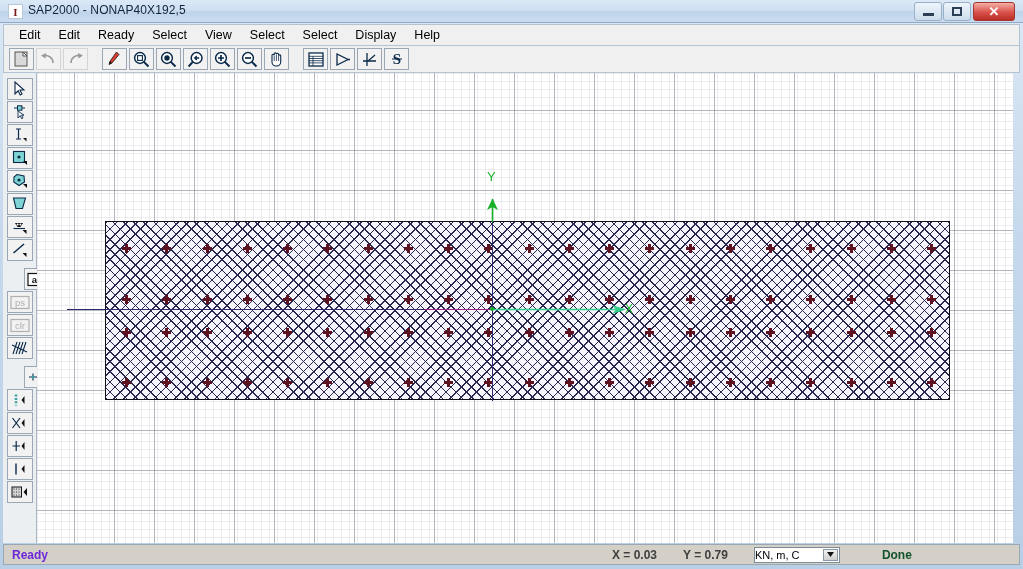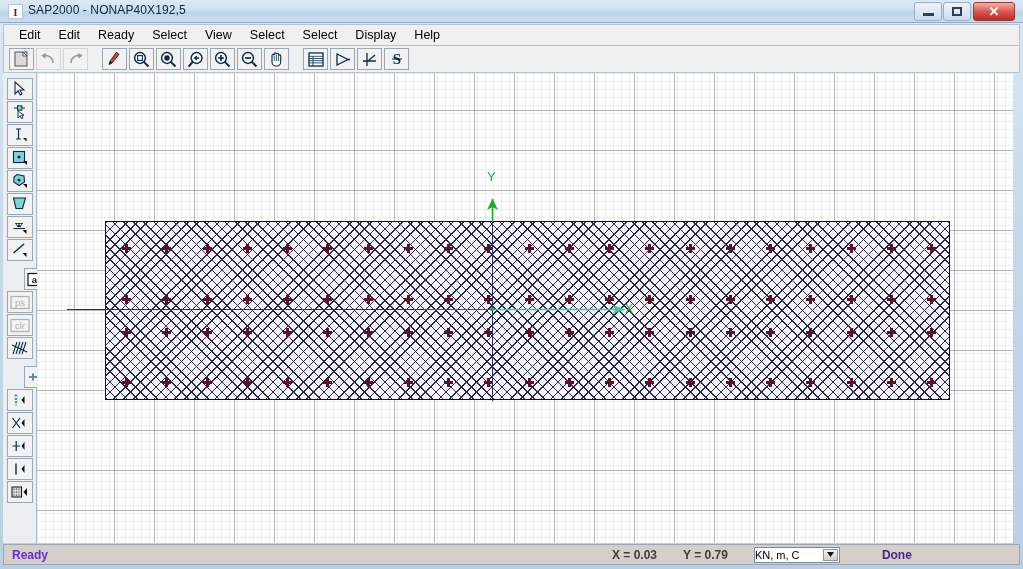--- a/index.html
+++ b/index.html
@@ -98,21 +98,21 @@
     background:#d4d0c8;border:1px solid #9aa7b4;box-sizing:border-box;
     display:flex;align-items:center;}
   #status-ready{padding-left:8px;font-size:12px;font-weight:bold;color:#6d28d9;min-width:600px;}
   .coord{font-size:12px;font-weight:bold;color:#404040;margin-right:26px;white-space:nowrap;}
   #units-select{width:86px;height:16px;background:#fff;border:1px solid #7d8a97;
     box-sizing:border-box;display:flex;align-items:center;position:relative;margin-right:8px;}
   #units-value{font-size:11px;font-weight:normal;color:#000;}
   #units-arrow{position:absolute;right:1px;top:1px;width:15px;height:12px;
     background:linear-gradient(180deg,#f2f2f2,#cfcfcf);border:1px solid #8a96a3;
     box-sizing:border-box;display:flex;align-items:center;justify-content:center;}
-  #status-done{font-size:12px;font-weight:bold;color:#4c1d95;margin-left:34px;}
+  #status-done{font-size:12px;font-weight:bold;color:#14532d;margin-left:34px;}
 
   svg{display:block;}
 </style>
 </head>
 <body>
 
 <div id="app">
 
   <div id="titlebar">
     <div id="app-icon">I</div>

